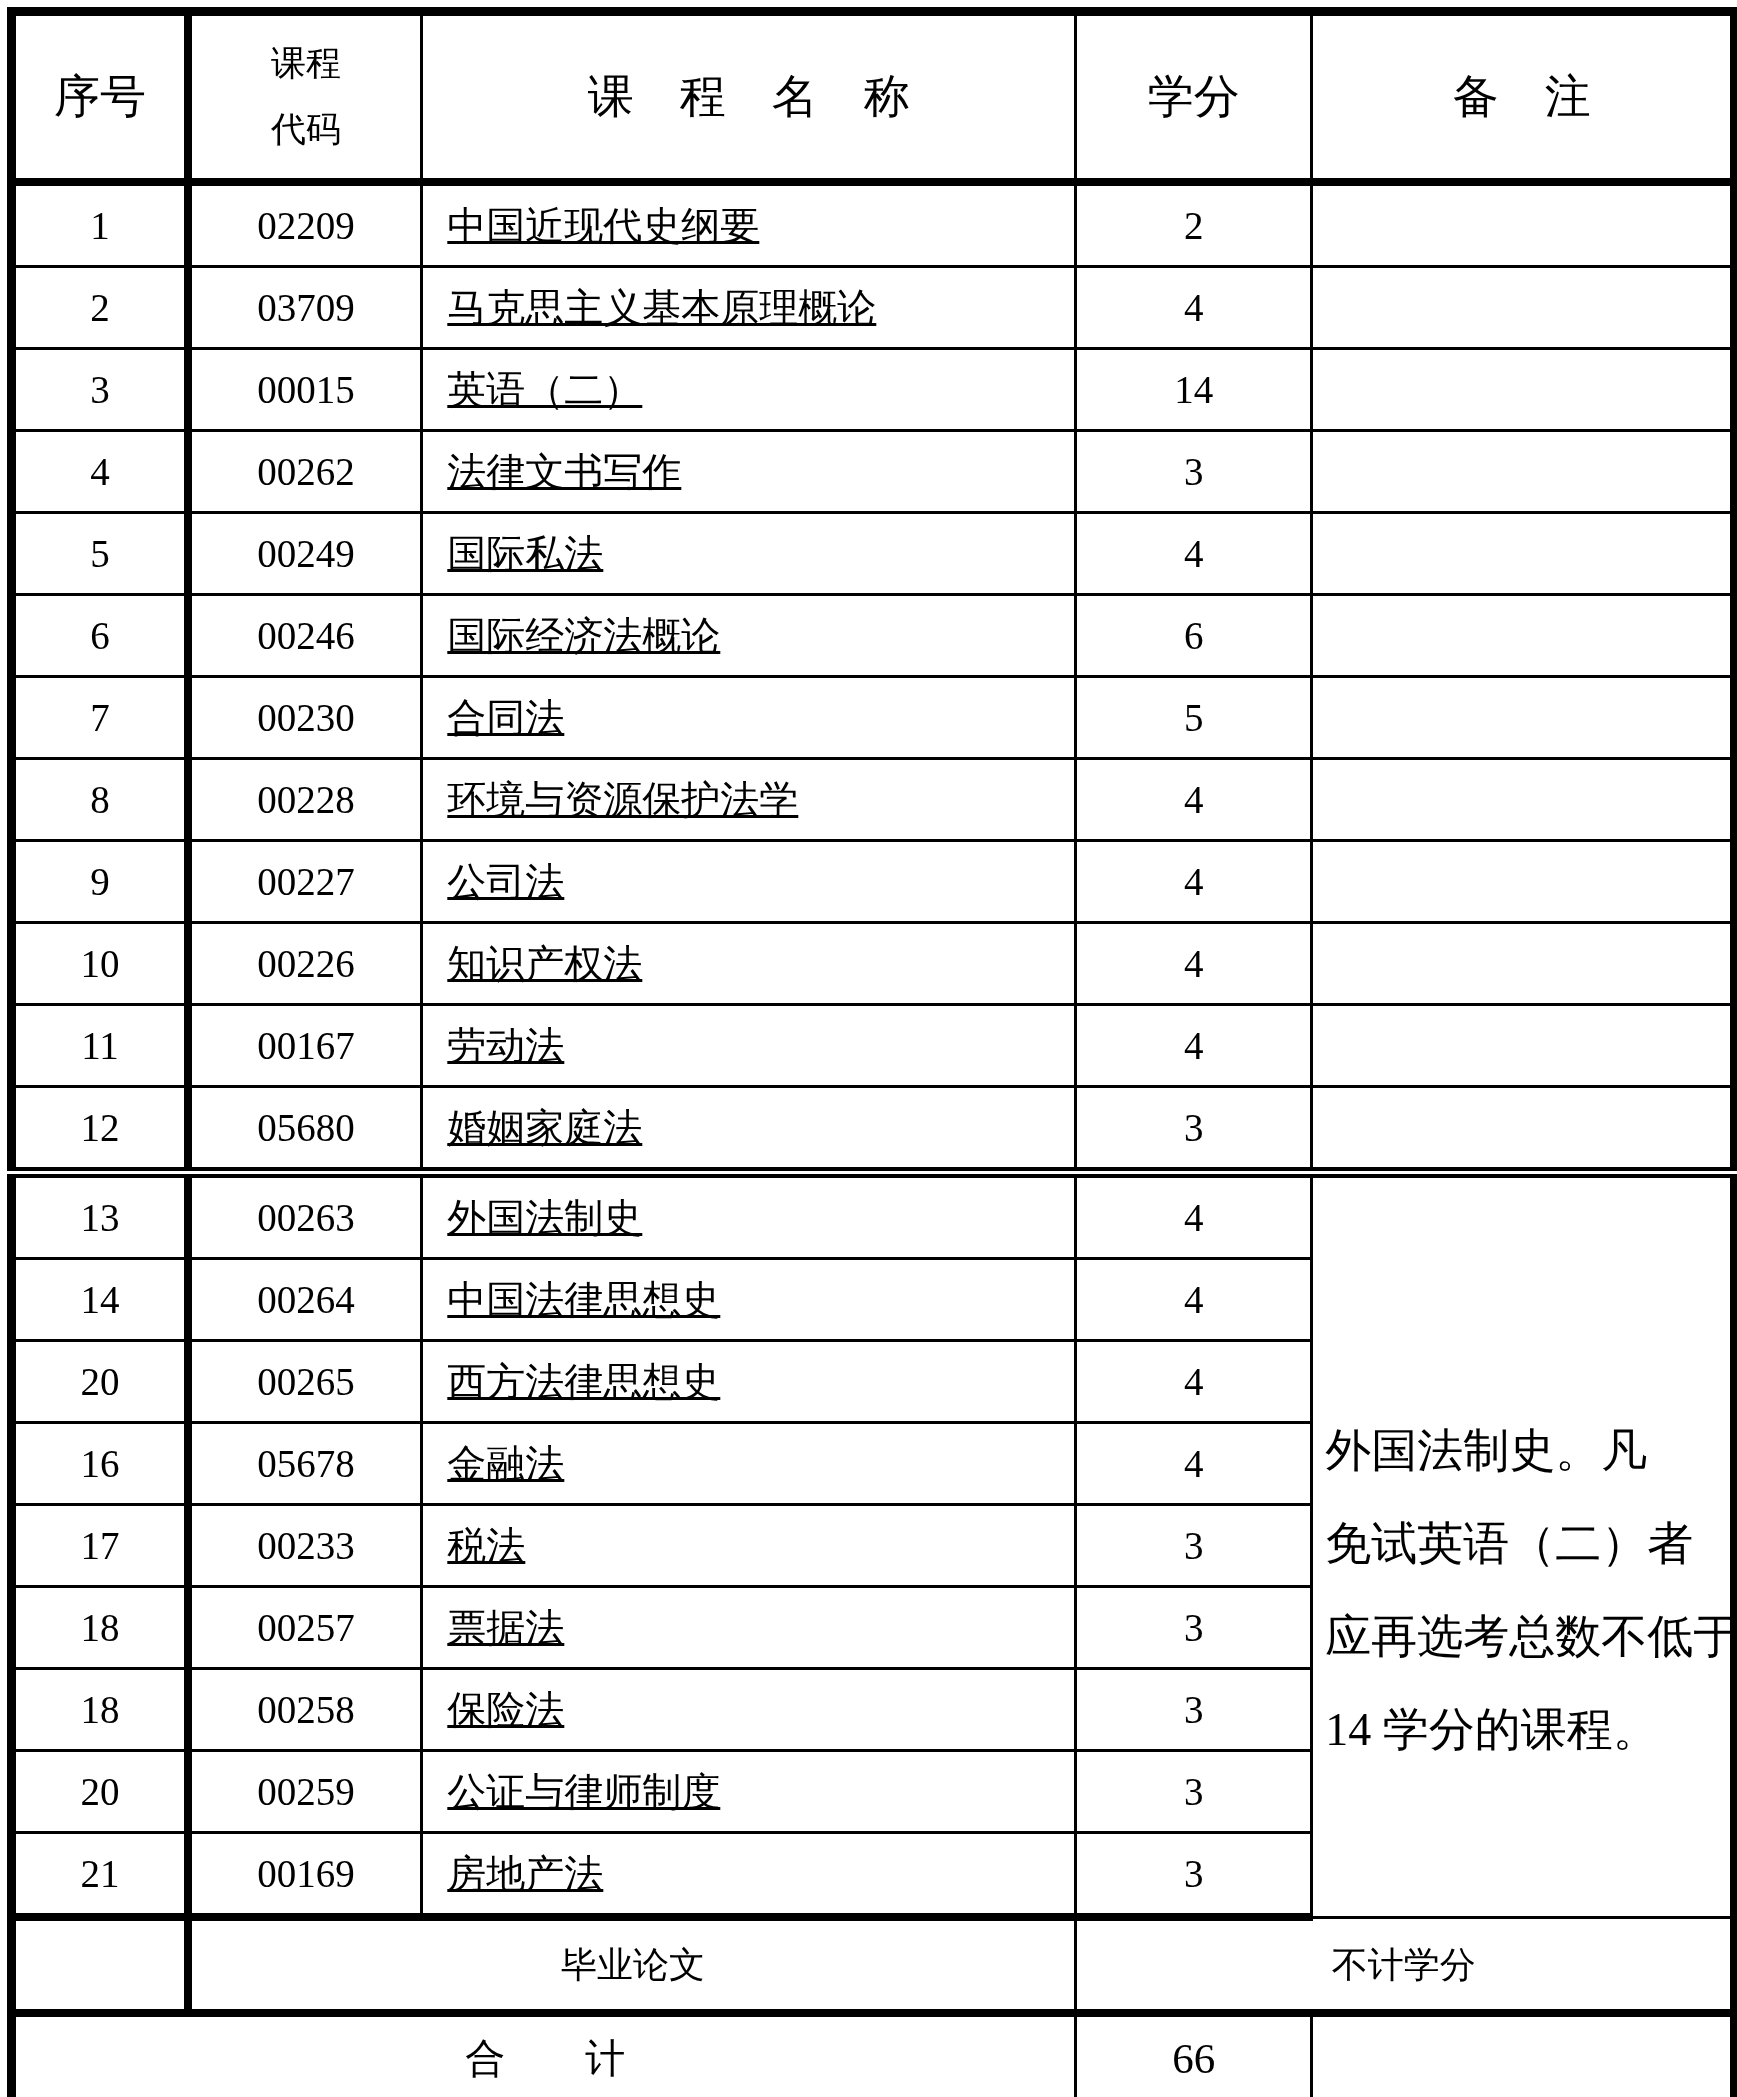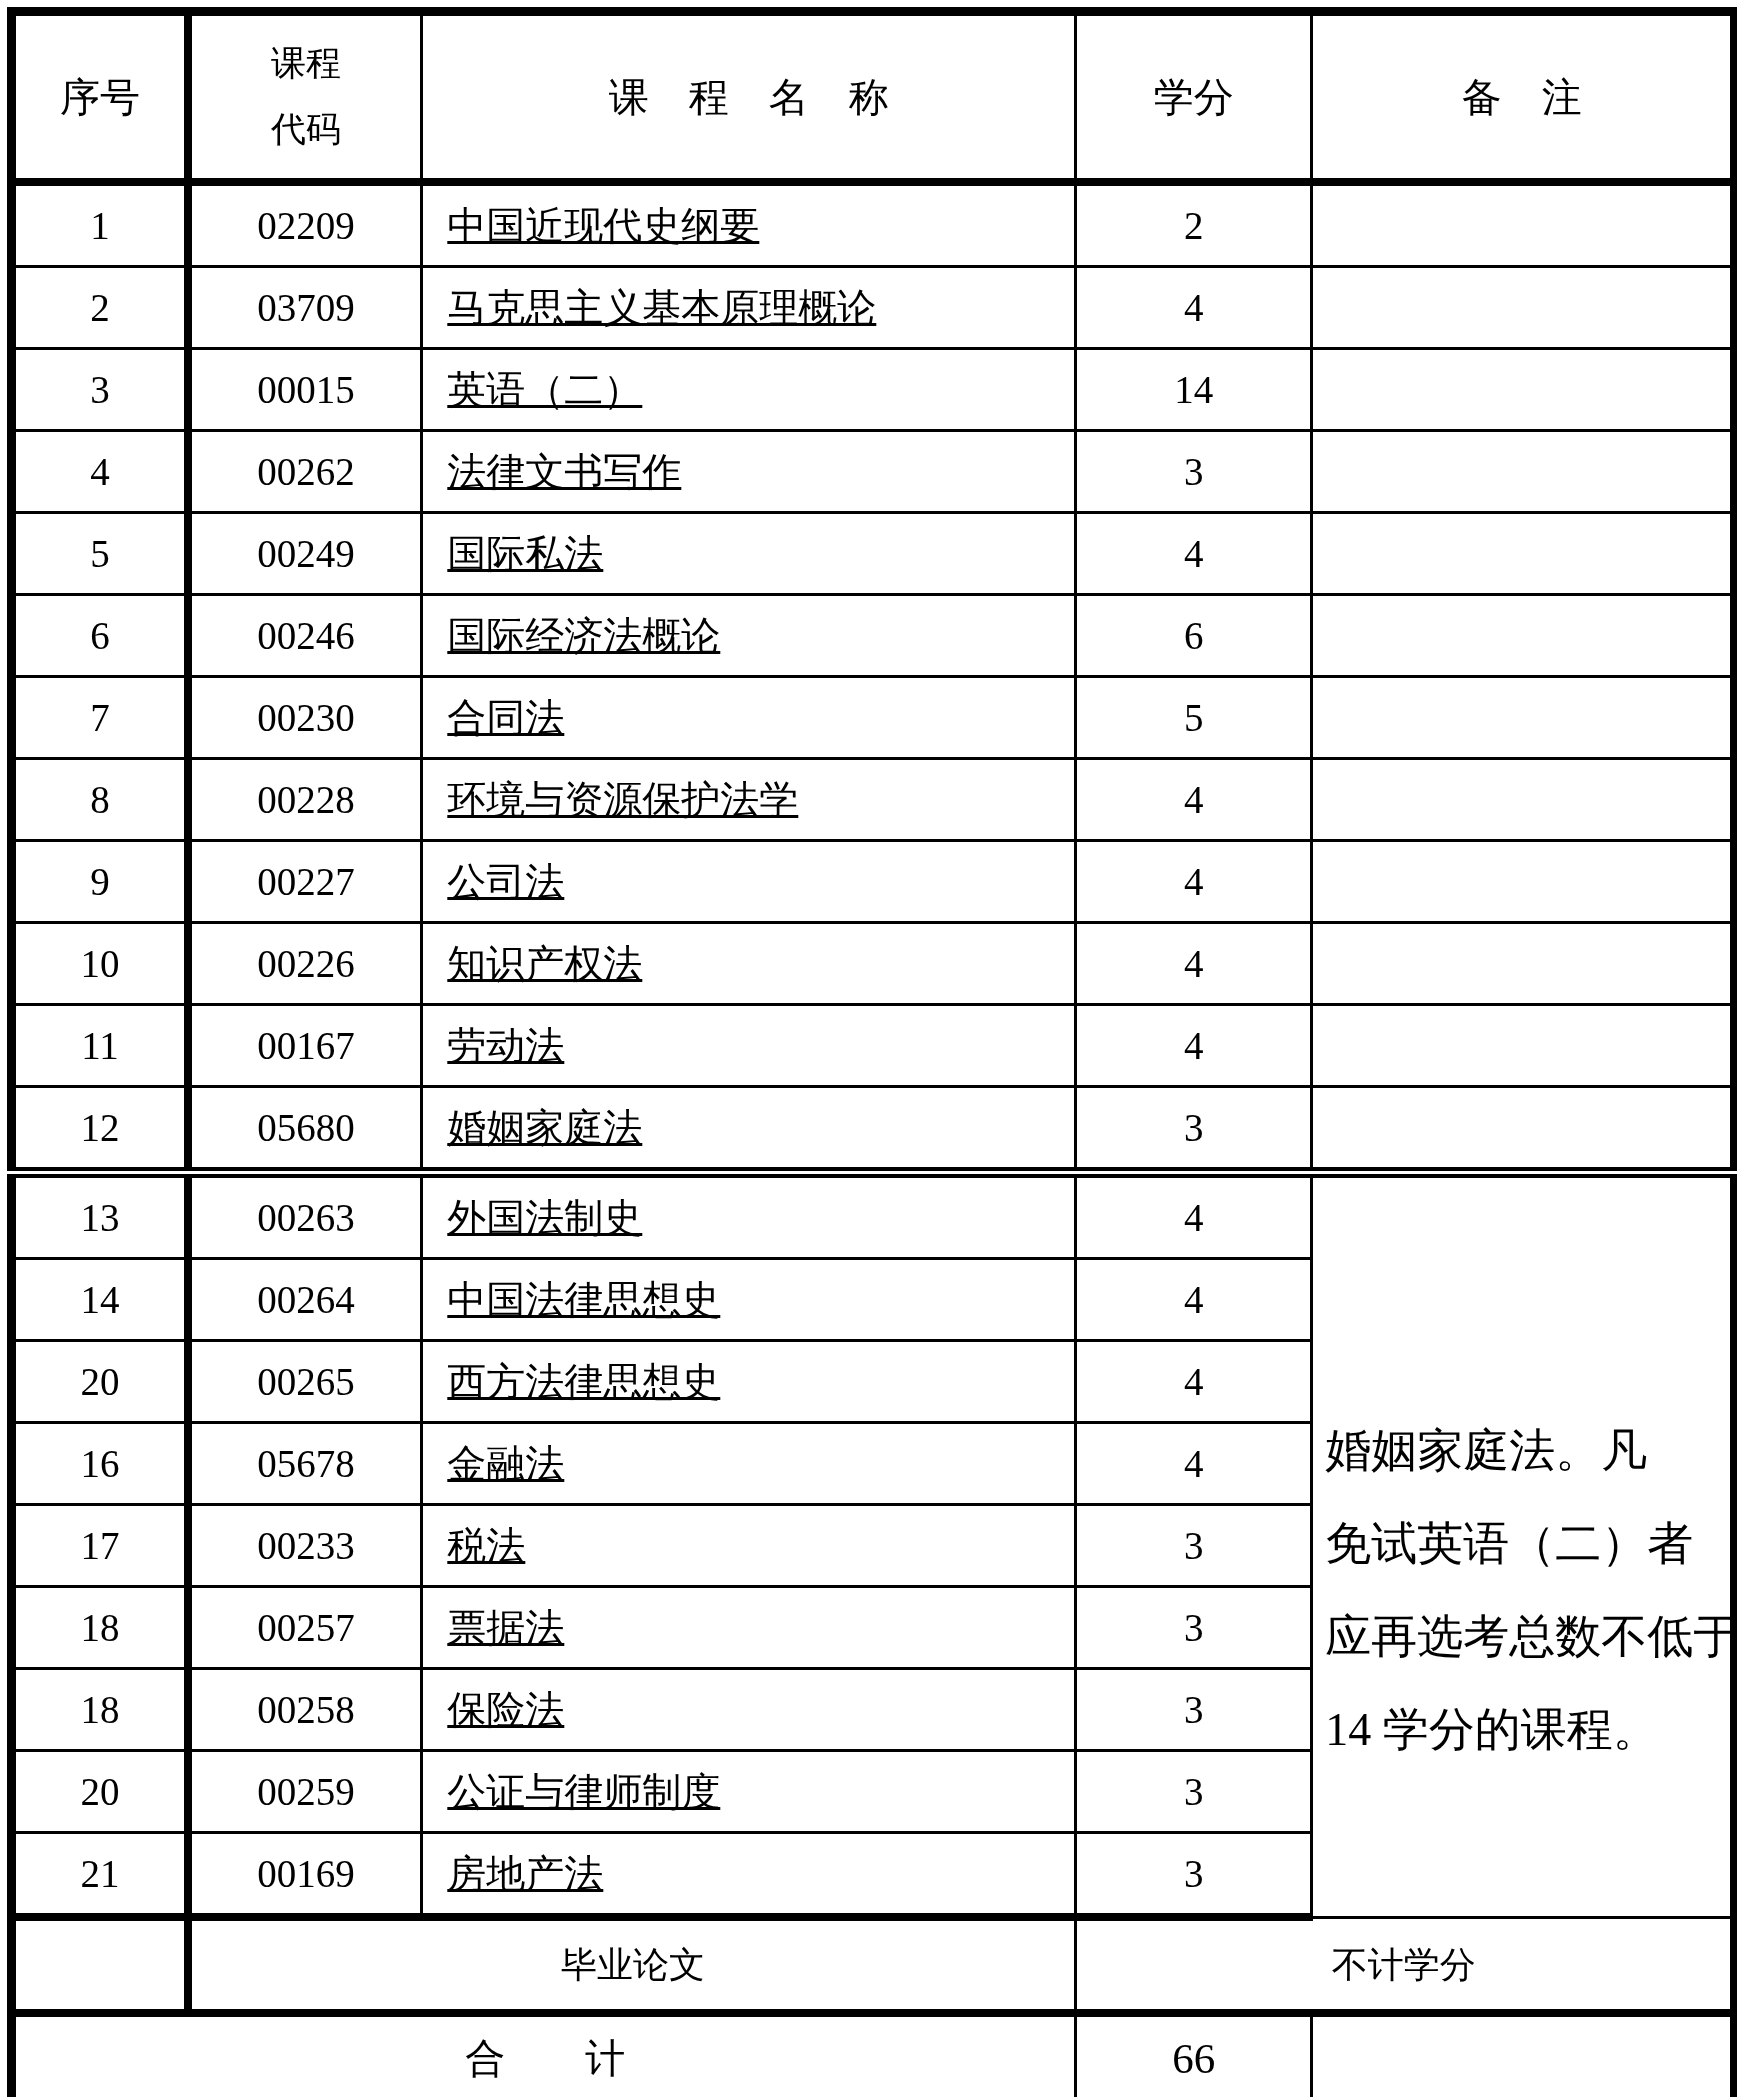--- a/index.html
+++ b/index.html
@@ -30,21 +30,21 @@
     text-align: center;
     vertical-align: middle;
     padding: 0;
     overflow: hidden;
     font-weight: normal;
   }
   
   thead th {
     border-bottom-width: 8px;
     height: 162px;
-    font-size: 40px;
+    font-size: 46px;
   }
   th.code-head {
     font-size: 35px;
     line-height: 66px;
   }
   
   .thick-right { border-right-width: 8px; }
   
   tr.row td { height: 79px; font-size: 39px; }
   td.num { font-size: 43px; }
@@ -186,21 +186,21 @@
           <td class="num">3</td>
           <td></td>
         </tr>
         <tr class="row">
           <td class="num thick-right">13</td>
           <td class="num">00263</td>
           <td class="name-cell">外国法制史</td>
           <td class="num">4</td>
           <td rowspan="9" class="remark-merged">
             <div class="remark-note">
-              <div>婚姻家庭法。凡</div>
+              <div>外国法制史。凡</div>
               <div>免试英语（二）者</div>
               <div>应再选考总数不低于</div>
               <div>14 学分的课程。</div>
             </div>
           </td>
         </tr>
         <tr class="row">
           <td class="num thick-right">14</td>
           <td class="num">00264</td>
           <td class="name-cell">中国法律思想史</td>

